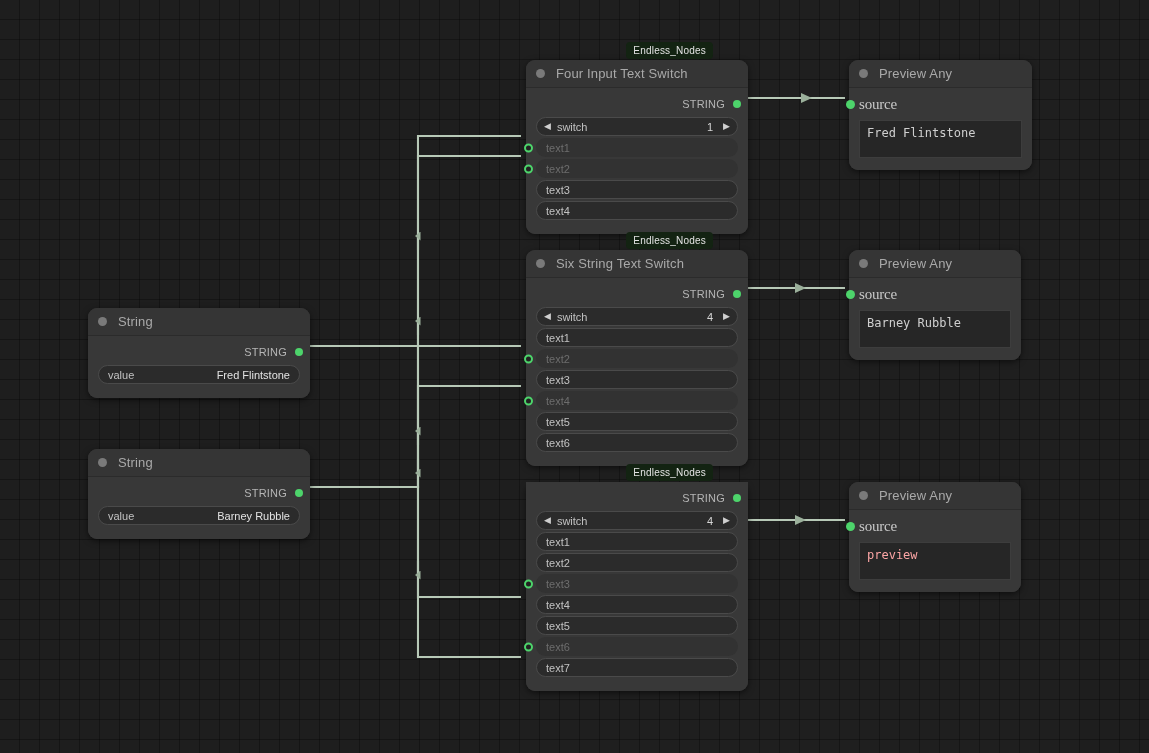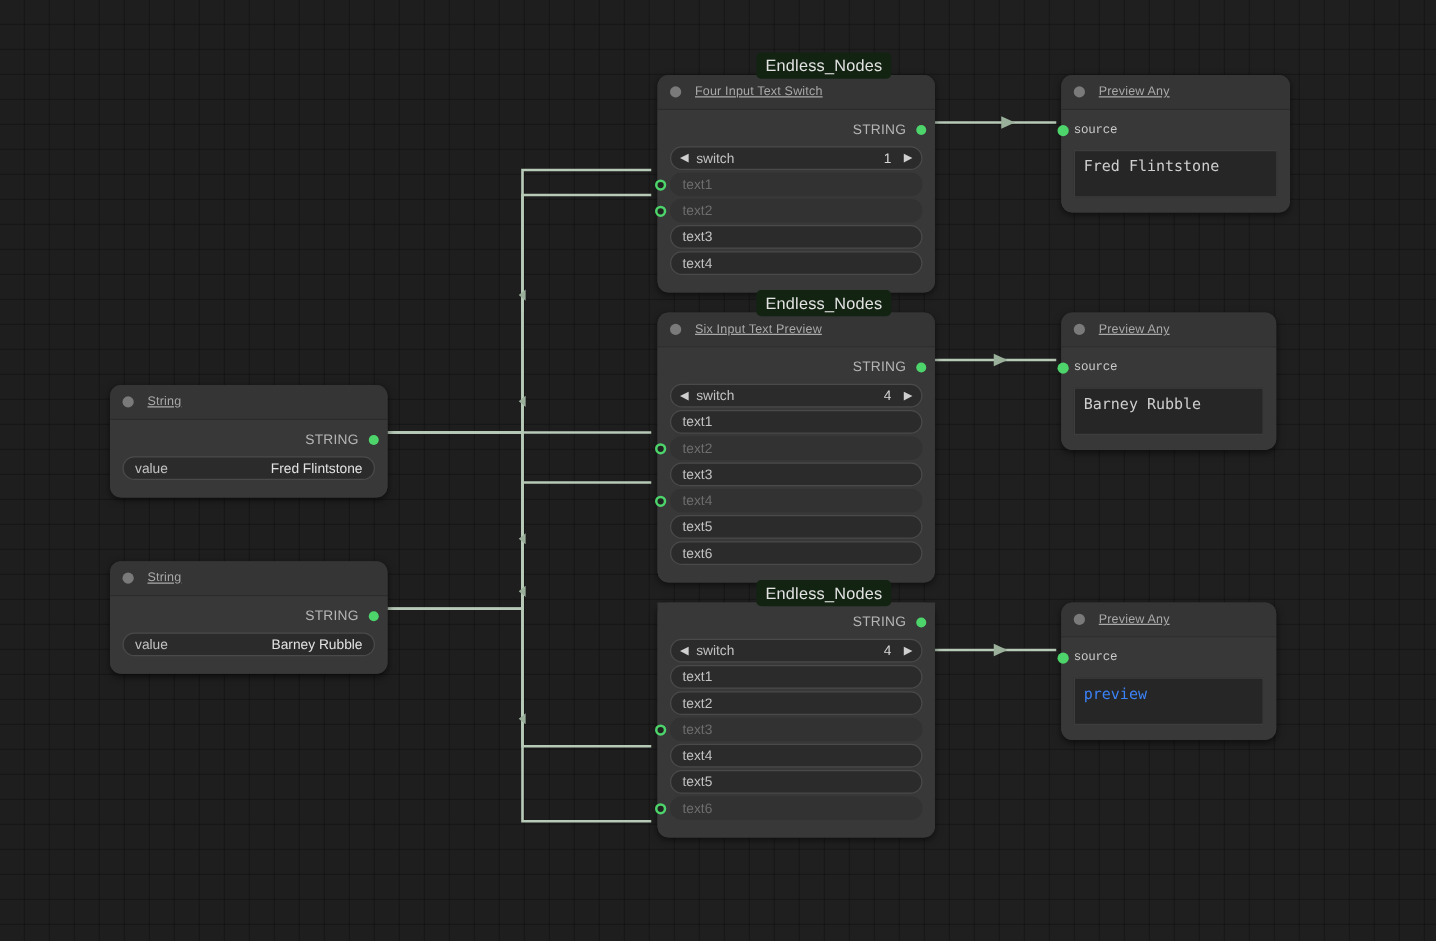--- a/index.html
+++ b/index.html
@@ -63,41 +63,40 @@
     border-bottom: 1px solid #2b2b2b;
   }
   .node-dot {
     width: 9px; height: 9px;
     border-radius: 50%;
     background: #7a7a7a;
     margin-right: 11px;
     flex: 0 0 auto;
   }
   .node-title {
-    font-size: 10px;
+    font-size: 13px;
     color: #a9a9a9;
     letter-spacing: 0.15px;
     white-space: nowrap;
-    text-decoration: underline;
   }
   .node-body {
     background: #383838;
     border-bottom-left-radius: 9px;
     border-bottom-right-radius: 9px;
     padding: 6px 10px 12px 10px;
   }
 
   
   .badge {
     position: absolute;
     top: -18px;
     right: 35px;
     background: #132312;
     color: #e3e3e3;
-    font-size: 13px;
+    font-size: 10px;
     padding: 3px 7px 3px 7px;
     border-radius: 4px;
     letter-spacing: 0.2px;
     white-space: nowrap;
   }
 
   
   .out-row {
     height: 20px;
     display: flex;
@@ -176,36 +175,36 @@
     position: relative;
   }
   .pa-dot {
     width: 9px; height: 9px;
     border-radius: 50%;
     background: #4dd46b;
     position: absolute;
     left: -13px;
   }
   .pa-source-label {
-    font-size: 10px;
+    font-size: 15px;
     color: #c8c8c8;
-    font-family: Liberation Mono, monospace;
+    font-family: Liberation Serif, serif;
     letter-spacing: -0.2px;
   }
   .pa-text {
     background: #262626;
     border: 1px solid #3d3d3d;
     height: 38px;
     padding: 5px 7px;
     font-family: "DejaVu Sans Mono", "Liberation Mono", monospace;
     font-size: 12px;
     color: #cfcfcf;
     box-sizing: border-box;
   }
-  .pa-text.placeholder { color: #3b82f6; }
+  .pa-text.placeholder { color: #fca5a5; }
 
   
   .widget.value-widget .wvalue { color: #e2e2e2; }
 </style>
 </head>
 <body>
 
 <div id="canvas">
 
   <svg id="wires" viewBox="0 0 1149 753" width="1149" height="753">
@@ -320,21 +319,21 @@
       <div class="widget">
         <span class="wlabel">text4</span>
       </div>
     </div>
   </div>
 
   <div class="node" style="left:526px; top:250px; width:222px;">
     <div class="badge">Endless_Nodes</div>
     <div class="node-header">
       <span class="node-dot"></span>
-      <span class="node-title">Six Input Text Preview</span>
+      <span class="node-title">Six String Text Switch</span>
     </div>
     <div class="node-body">
       <div class="out-row">
         <span class="out-label">STRING</span>
         <span class="slot-out"></span>
       </div>
 
       <div class="widget combo">
         <span class="arrow">◀</span>
         <span class="wlabel">switch</span>
@@ -393,20 +392,23 @@
       <div class="widget">
         <span class="wlabel">text4</span>
       </div>
       <div class="widget">
         <span class="wlabel">text5</span>
       </div>
       <div class="widget connected">
         <span class="slot-in"></span>
         <span class="wlabel">text6</span>
       </div>
+      <div class="widget">
+        <span class="wlabel">text7</span>
+      </div>
     </div>
   </div>
 
   <div class="node" style="left:849px; top:60px; width:183px;">
     <div class="node-header">
       <span class="node-dot"></span>
       <span class="node-title">Preview Any</span>
     </div>
     <div class="node-body">
       <div class="pa-source-row">

